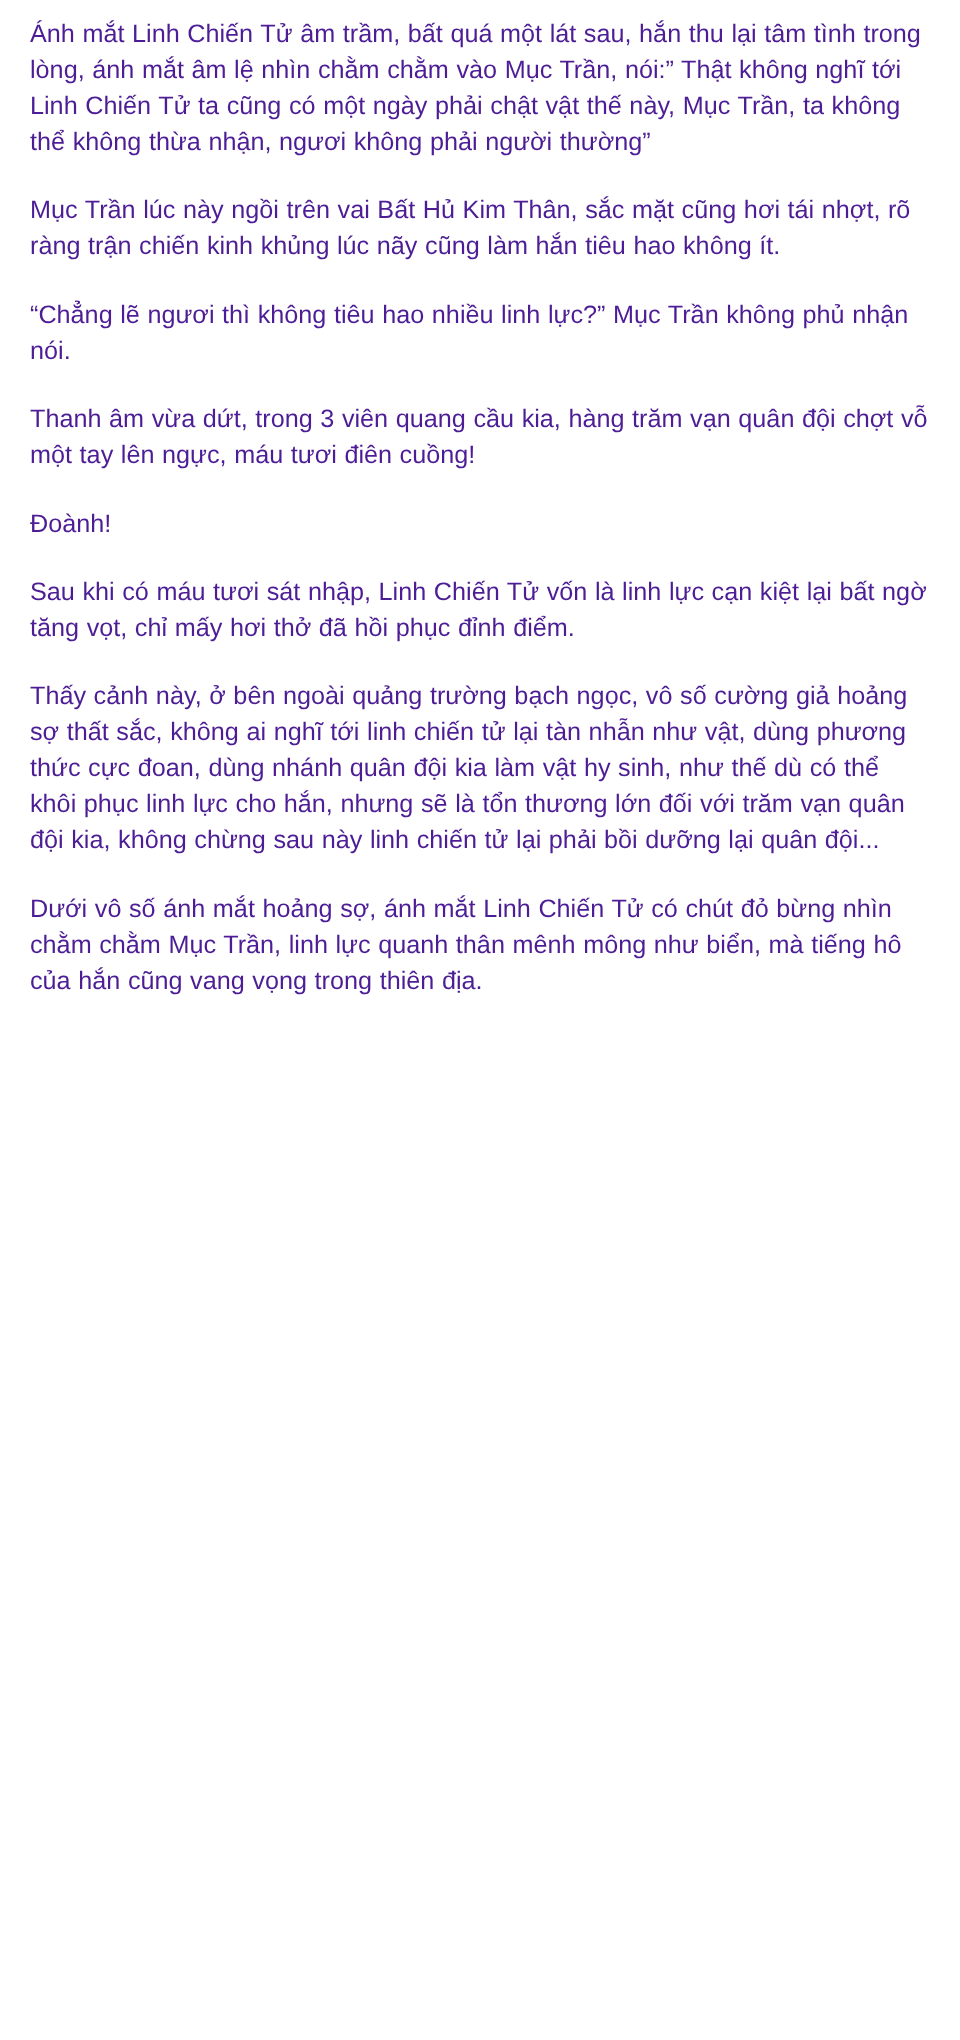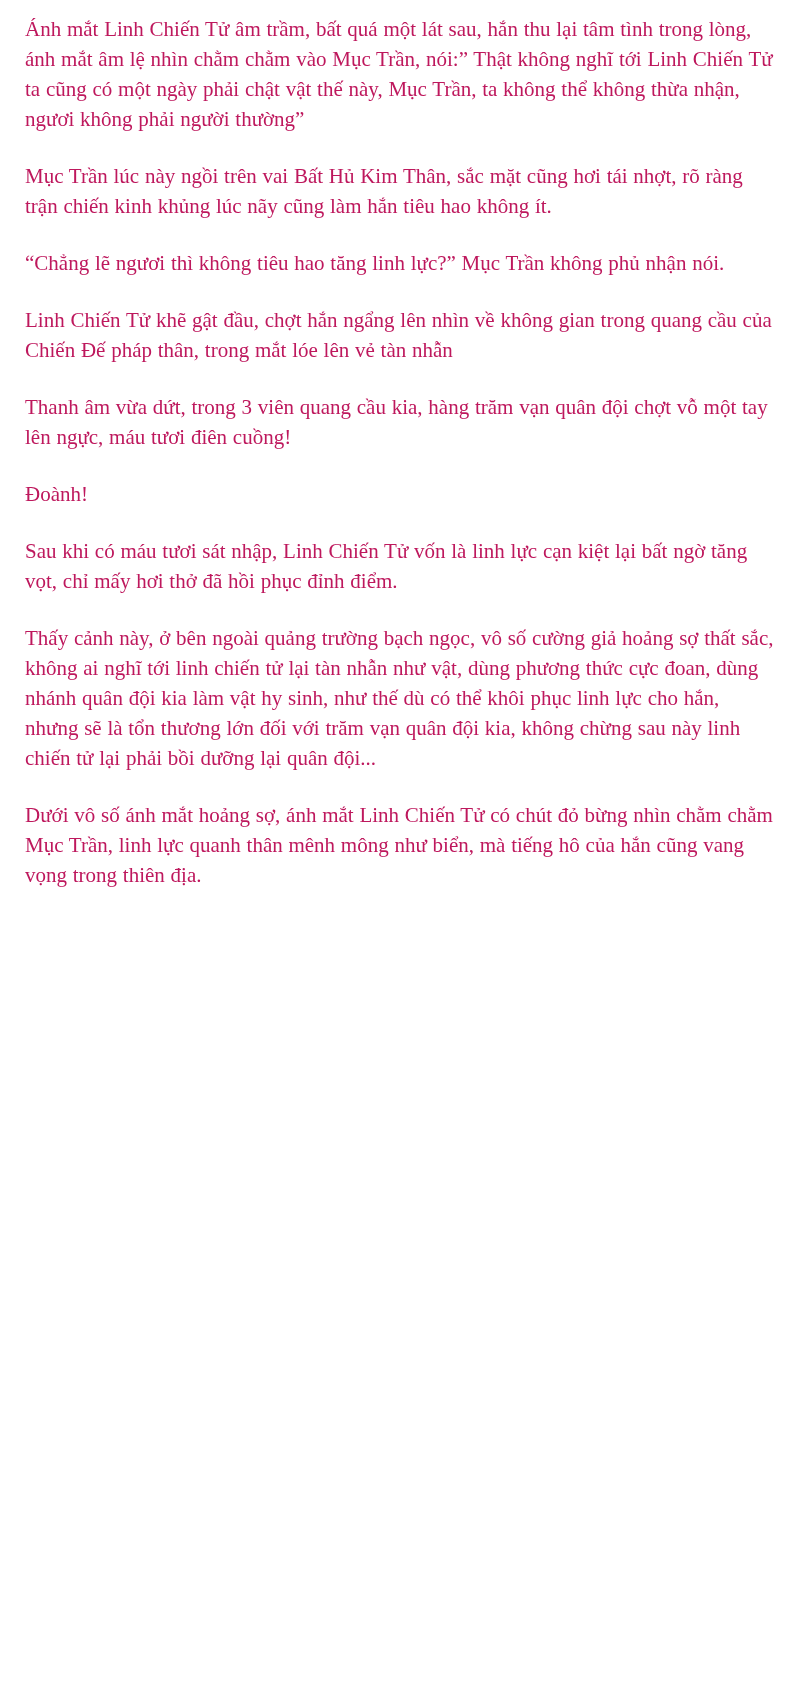--- a/index.html
+++ b/index.html
@@ -11,42 +11,41 @@
     width: 800px;
     height: 1700px;
     overflow: hidden;
   }
   .page {
     box-sizing: border-box;
     width: 800px;
     min-height: 1700px;
     padding: 14px 26px 20px 25px;
     background: #ffffff;
-    color: #be185d;
-    font-family: Liberation Serif, serif;
+    color: #4c1d95;
+    font-family: Liberation Sans, sans-serif;
     font-size: 21px;
     line-height: 30px;
     text-align: left;
     letter-spacing: 0;
   }
   .page p {
     margin: 0 0 27px 0;
     padding: 0;
     word-spacing: 0.5px;
   }
   .page p:last-child {
     margin-bottom: 0;
   }
 </style>
 </head>
 <body>
 
 <div class="page">
   <p>Ánh mắt Linh Chiến Tử âm trầm, bất quá một lát sau, hắn thu lại tâm tình trong lòng, ánh mắt âm lệ nhìn chằm chằm vào Mục Trần, nói:” Thật không nghĩ tới Linh Chiến Tử ta cũng có một ngày phải chật vật thế này, Mục Trần, ta không thể không thừa nhận, ngươi không phải người thường”</p>
   <p>Mục Trần lúc này ngồi trên vai Bất Hủ Kim Thân, sắc mặt cũng hơi tái nhợt, rõ ràng trận chiến kinh khủng lúc nãy cũng làm hắn tiêu hao không ít.</p>
-  <p>“Chẳng lẽ ngươi thì không tiêu hao tăng linh lực?” Mục Trần không phủ nhận nói.</p>
-  <p>Linh Chiến  Tử khẽ gật đầu, chợt hắn ngẩng lên nhìn về không gian trong quang cầu của Chiến Đế pháp thân, trong mắt lóe lên vẻ tàn nhẫn</p>
+  <p>“Chẳng lẽ ngươi thì không tiêu hao nhiều linh lực?” Mục Trần không phủ nhận nói.</p>
   <p>Thanh âm vừa dứt, trong 3 viên quang cầu kia, hàng trăm vạn quân đội chợt vỗ một tay lên ngực, máu tươi điên cuồng!</p>
   <p>Đoành!</p>
   <p>Sau khi có máu tươi sát nhập, Linh Chiến Tử vốn là linh lực cạn kiệt lại bất ngờ tăng vọt, chỉ mấy hơi thở đã hồi phục đỉnh điểm.</p>
   <p>Thấy cảnh này, ở bên ngoài quảng trường bạch ngọc, vô số cường giả hoảng sợ thất sắc, không ai nghĩ tới linh chiến tử lại tàn nhẫn như vật, dùng phương thức cực đoan, dùng nhánh quân đội kia làm vật hy sinh, như thế dù có thể khôi phục linh lực cho hắn, nhưng sẽ là tổn thương lớn đối với trăm vạn quân đội kia, không chừng sau này linh chiến tử lại phải bồi dưỡng lại quân đội...</p>
   <p>Dưới vô số ánh mắt hoảng sợ, ánh mắt Linh Chiến Tử có chút đỏ bừng nhìn chằm chằm Mục Trần, linh lực quanh thân mênh mông như biển, mà tiếng hô của hắn cũng vang vọng trong thiên địa.</p>
 </div>
 
 </body></html>

